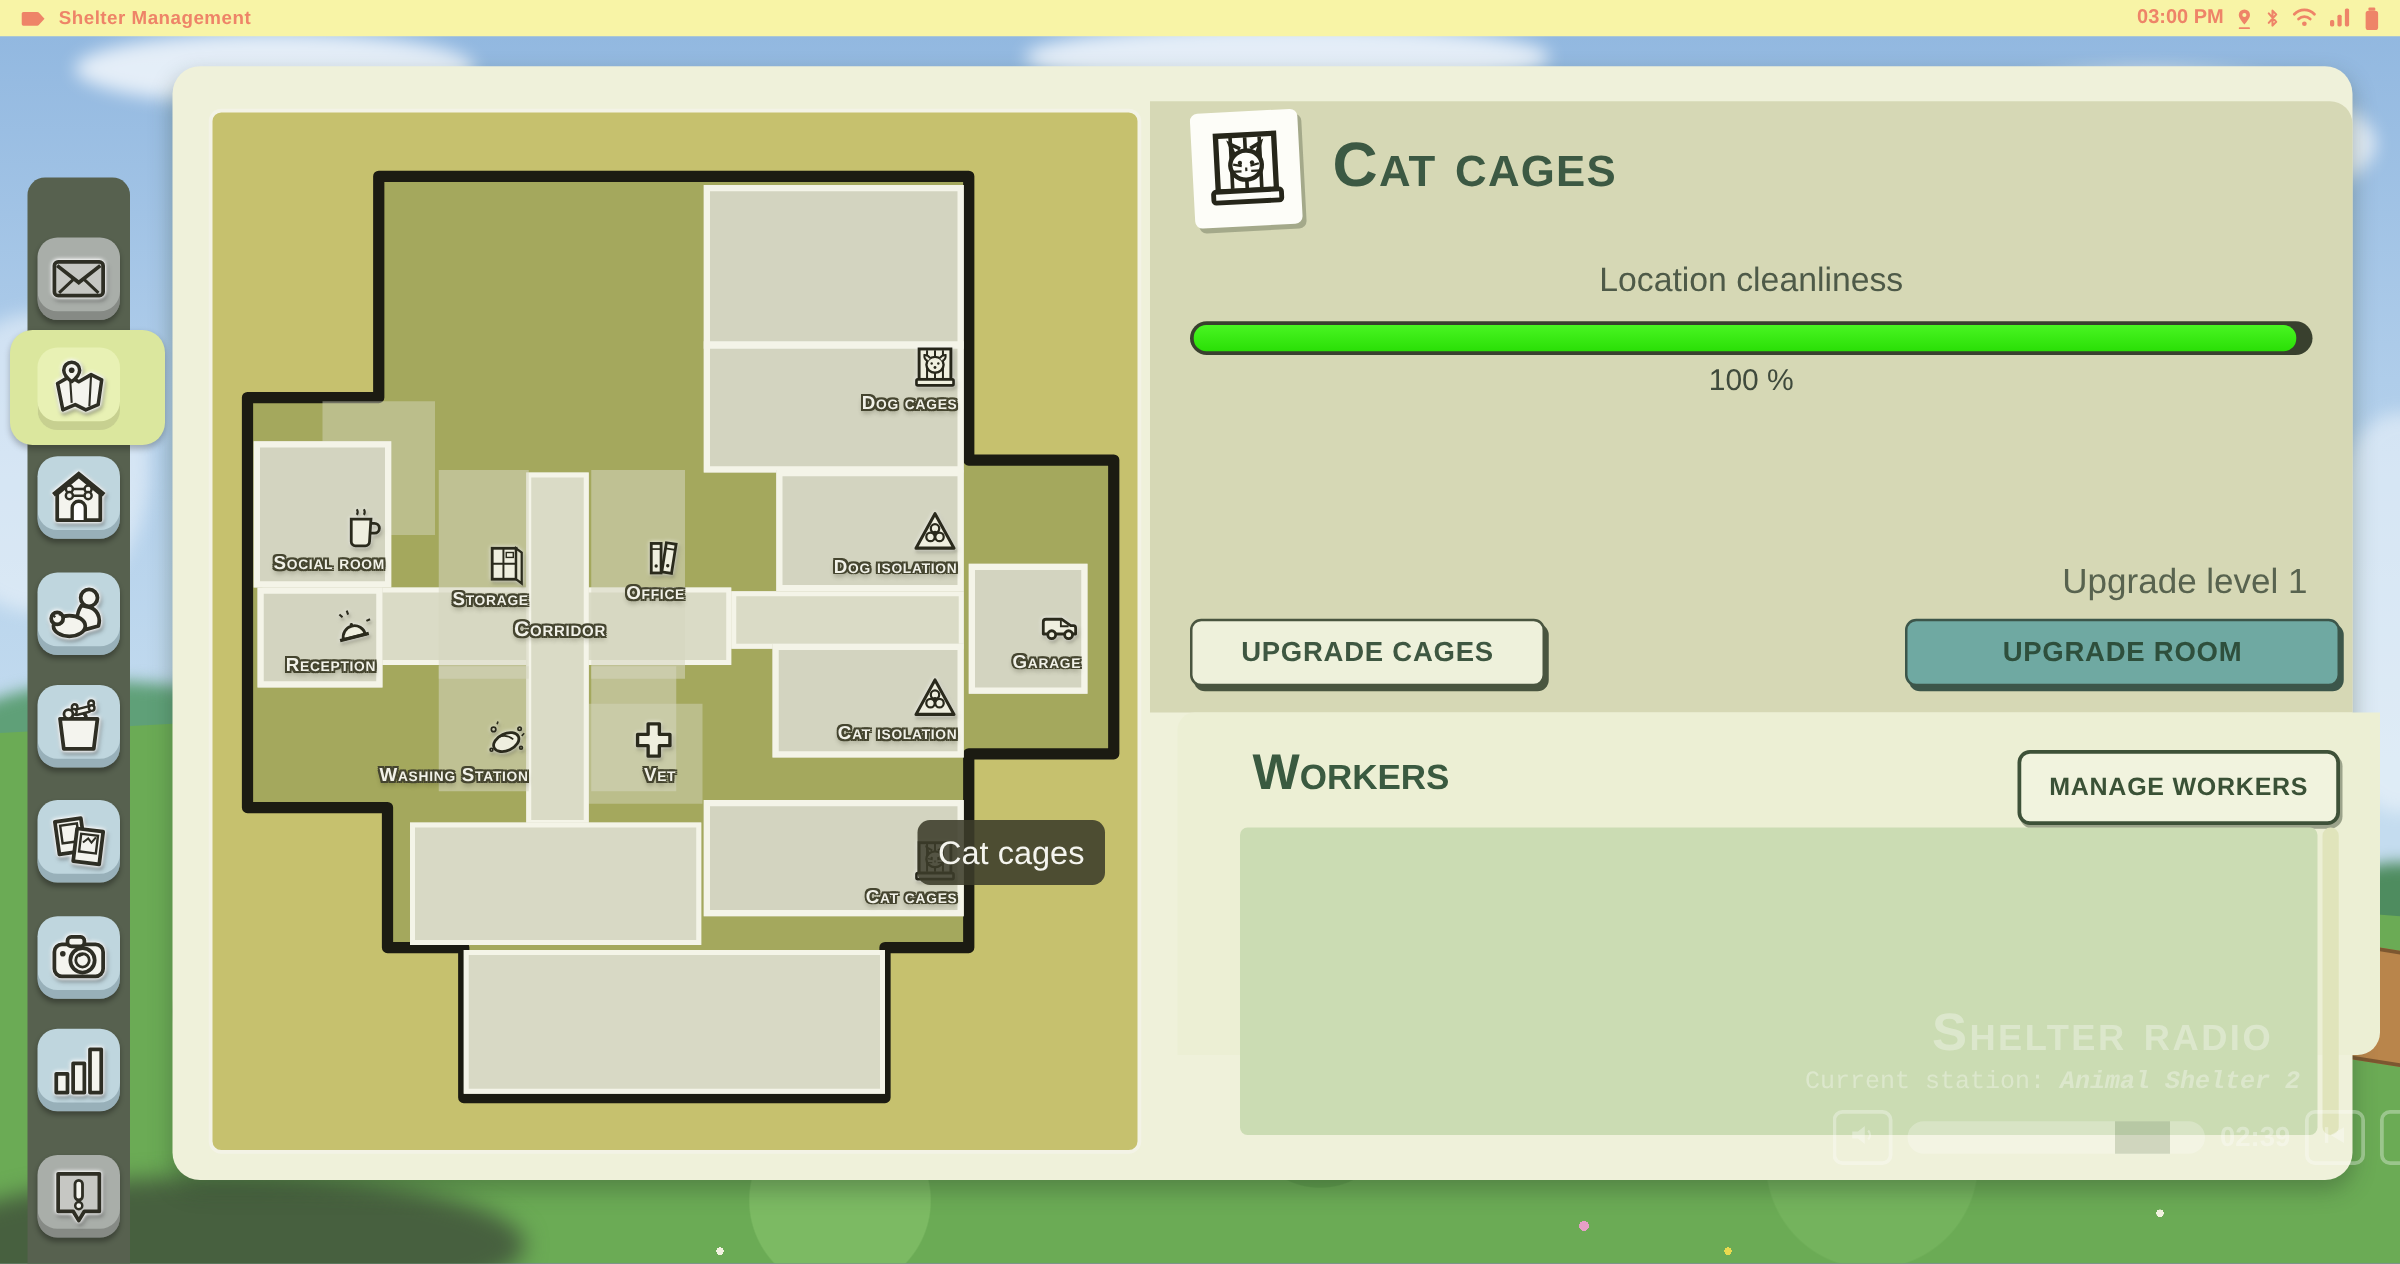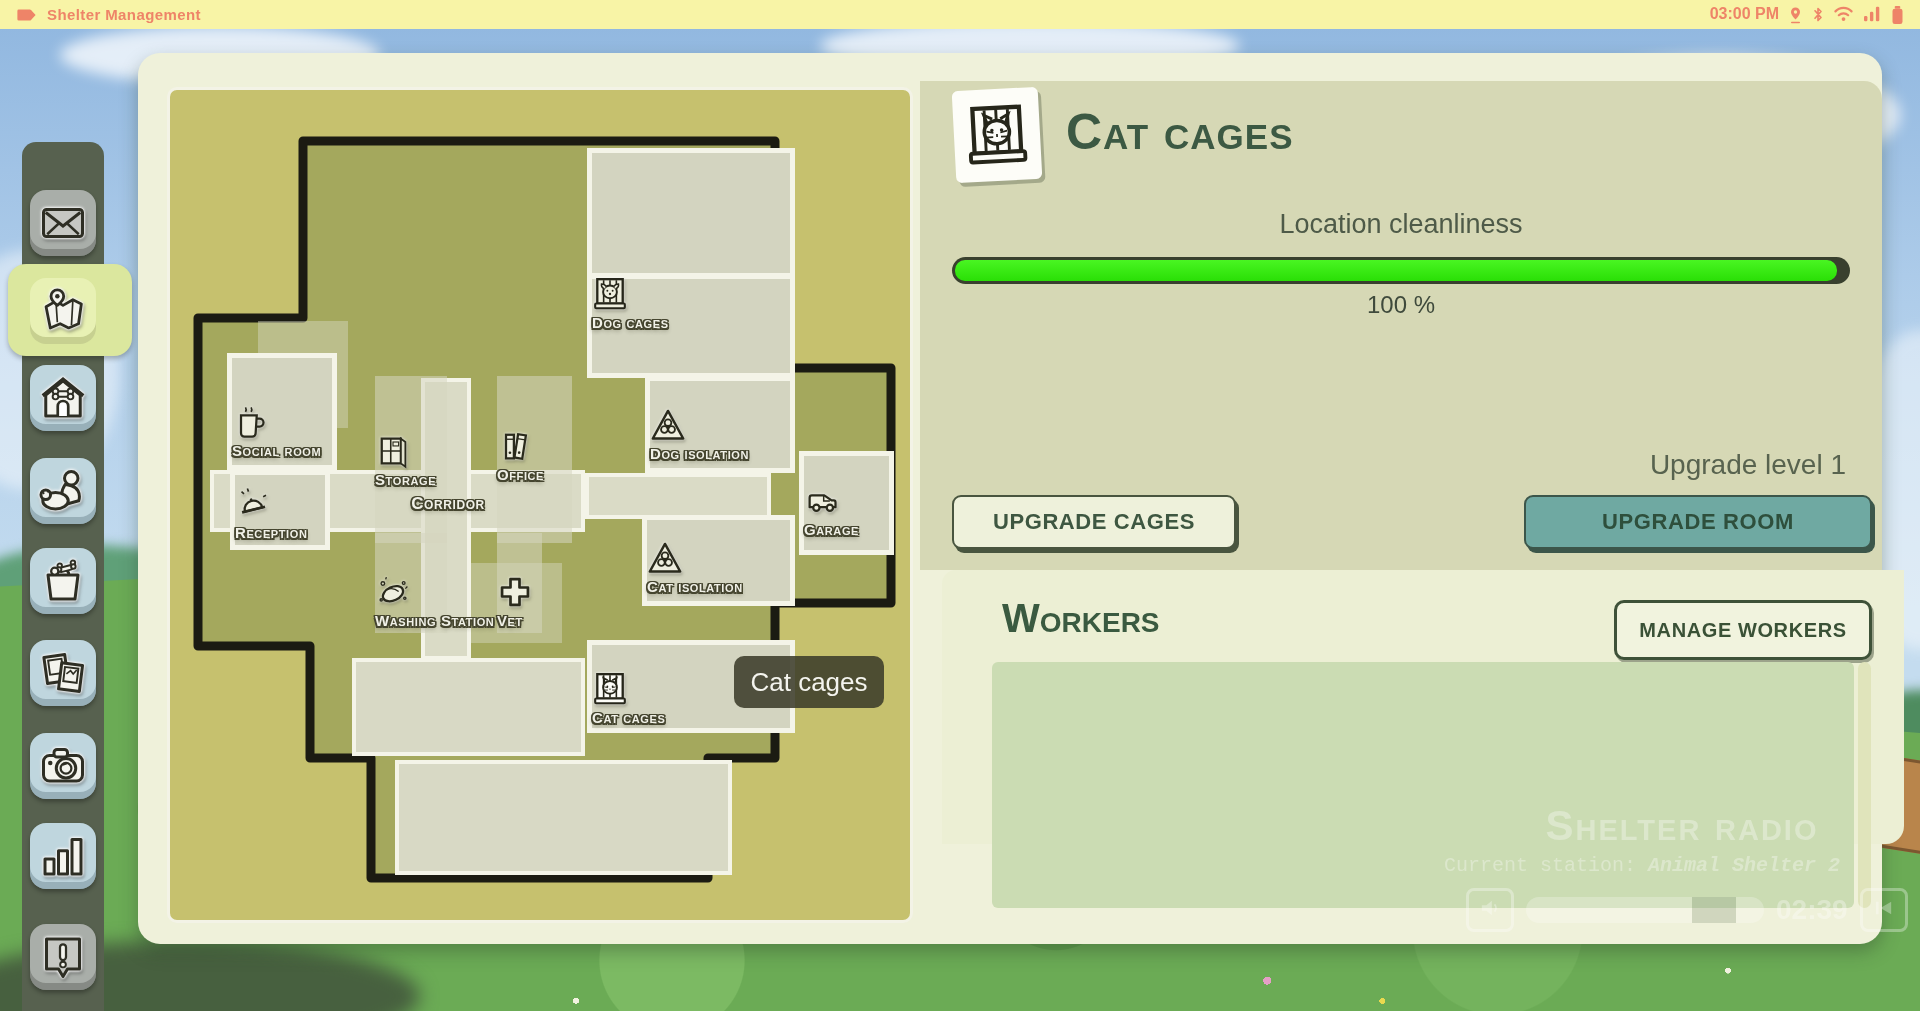--- a/index.html
+++ b/index.html
@@ -49,21 +49,21 @@
   
   .panel{position:absolute;left:138px;top:53px;width:1744px;height:891px;background:#EFF1DA;border-radius:22px;
          box-shadow:0 8px 18px rgba(40,60,40,.35);z-index:30;}
   
   .map{position:absolute;left:29px;top:34px;width:740px;height:830px;background:#C6C16E;border-radius:10px;
        border:3px solid #F3F3E6;box-sizing:content-box;overflow:hidden;}
   .map svg.building{position:absolute;left:0;top:0;}
   .patch{position:absolute;background:rgba(216,217,196,.45);}
   .corridor{position:absolute;background:#DADBC6;border:4px solid #F4F4E8;box-sizing:border-box;}
   .room{position:absolute;background:#D3D4C0;border:5px solid #F4F4E8;box-sizing:border-box;
-        display:flex;flex-direction:column;align-items:flex-start;justify-content:flex-end;cursor:pointer;margin-left:24px;}
+        display:flex;flex-direction:column;align-items:flex-end;justify-content:flex-end;cursor:pointer;}
   .room.translucent{background:rgba(213,214,192,.55);border:none;}
   .room.blank{border:4px solid #F4F4E8;}
   .room-divider{position:absolute;left:-5px;right:-5px;height:6px;background:#F4F4E8;}
   .micon{width:36px;height:36px;margin-bottom:2px;filter:drop-shadow(0 0 1.5px rgba(255,255,255,.9)) drop-shadow(1px 2px 1px rgba(40,40,20,.3));}
   .micon svg{width:100%;height:100%;}
   .rlabel{font-size:15px;font-weight:bold;font-variant:small-caps;letter-spacing:.6px;color:#F1F1E8;white-space:nowrap;
           text-shadow:-1.5px -1.5px 0 #45452F,1.5px -1.5px 0 #45452F,-1.5px 1.5px 0 #45452F,1.5px 1.5px 0 #45452F,
                       0 -1.5px 0 #45452F,0 1.5px 0 #45452F,-1.5px 0 0 #45452F,1.5px 0 0 #45452F,0 3px 4px rgba(40,40,20,.45);}
   .corridor-label{position:absolute;left:278px;top:414px;transform:translate(-50%,-50%);font-size:17px;}
   .map-tooltip{position:absolute;left:564px;top:566px;width:150px;height:52px;background:rgba(60,60,42,.88);
@@ -98,21 +98,21 @@
   
   .radio{position:absolute;left:0;top:0;width:100%;height:100%;opacity:.33;pointer-events:none;}
   .radio-title{position:absolute;left:460px;top:232px;width:560px;text-align:center;font-size:42px;font-weight:bold;
                font-variant:small-caps;color:#FFFFFF;letter-spacing:2px;}
   .radio-station{position:absolute;left:420px;top:284px;width:560px;text-align:center;font-size:20px;color:#FFFFFF;font-family:Liberation Mono, monospace;}
   .radio-station i{font-weight:bold;}
   .radio-controls{position:absolute;left:524px;top:318px;display:flex;align-items:center;gap:12px;}
   .r-btn{width:42px;height:38px;border:3px solid #FFF;border-radius:8px;display:flex;align-items:center;justify-content:center;}
   .r-slider{width:238px;height:26px;background:rgba(255,255,255,.75);border-radius:13px;position:relative;}
   .r-slider-seg{position:absolute;right:28px;top:0;width:44px;height:26px;background:rgba(120,140,110,.8);}
-  .r-time{font-size:28px;color:#FFF;font-weight:bold;}
+  .r-time{font-size:22px;color:#FFF;font-weight:bold;}
 </style>
 </head>
 <body>
 
 <div class="screen">
 
   <div class="cloud" style="left:60px;top:26px;width:320px;height:58px;"></div>
   <div class="cloud" style="left:820px;top:20px;width:420px;height:52px;"></div>
   <div class="cloud" style="left:1540px;top:55px;width:360px;height:120px;"></div>
   <div class="cloud" style="left:-60px;top:250px;width:180px;height:240px;opacity:.6;"></div>
@@ -353,21 +353,21 @@
               <path d="M10.5 14 q5.5 -2.5 10.5 1.5" fill="none" stroke="#2A2A1C" stroke-width="1.2"></path>
               <circle cx="7" cy="8.5" r="1.6" fill="none" stroke="#2A2A1C" stroke-width="1.2"></circle>
               <circle cx="25.5" cy="8" r="1.2" fill="none" stroke="#2A2A1C" stroke-width="1.2"></circle>
               <circle cx="5.5" cy="23" r="1" fill="none" stroke="#2A2A1C" stroke-width="1.2"></circle>
               <circle cx="26.5" cy="21.5" r="1" fill="none" stroke="#2A2A1C" stroke-width="1.2"></circle>
               <path d="M27 13 l1.8 -1.8 M9.5 4.8 l.6 -2" fill="none" stroke="#2A2A1C" stroke-width="1.2"></path>
             </svg></span>
         <span class="rlabel">Washing Station</span>
       </div>
 
-      <div class="room translucent" style="left:303px;top:443px;width:45px;height:100px;padding-bottom:4px;">
+      <div class="room translucent" style="left:303px;top:443px;width:68px;height:100px;padding-bottom:4px;">
         <span class="micon"><svg viewBox="0 0 32 32">
               <path d="M12 4.5 h8 v7.5 h7.5 v8 h-7.5 v7.5 h-8 v-7.5 H4.5 v-8 H12 Z" fill="#EFEFDF" stroke="#2A2A1C" stroke-width="2.4" stroke-linejoin="round"></path>
             </svg></span>
         <span class="rlabel">Vet</span>
       </div>
 
       <div class="room" style="left:448px;top:425px;width:153px;height:91px;padding-bottom:6px;">
         <span class="micon"><svg viewBox="0 0 32 32">
               <path d="M16 3.5 L29.5 28 H2.5 Z" fill="#EFEFDF" stroke="#2A2A1C" stroke-width="2.2" stroke-linejoin="round"></path>
               <circle cx="16" cy="17.5" r="1.8" fill="#2A2A1C"></circle>

